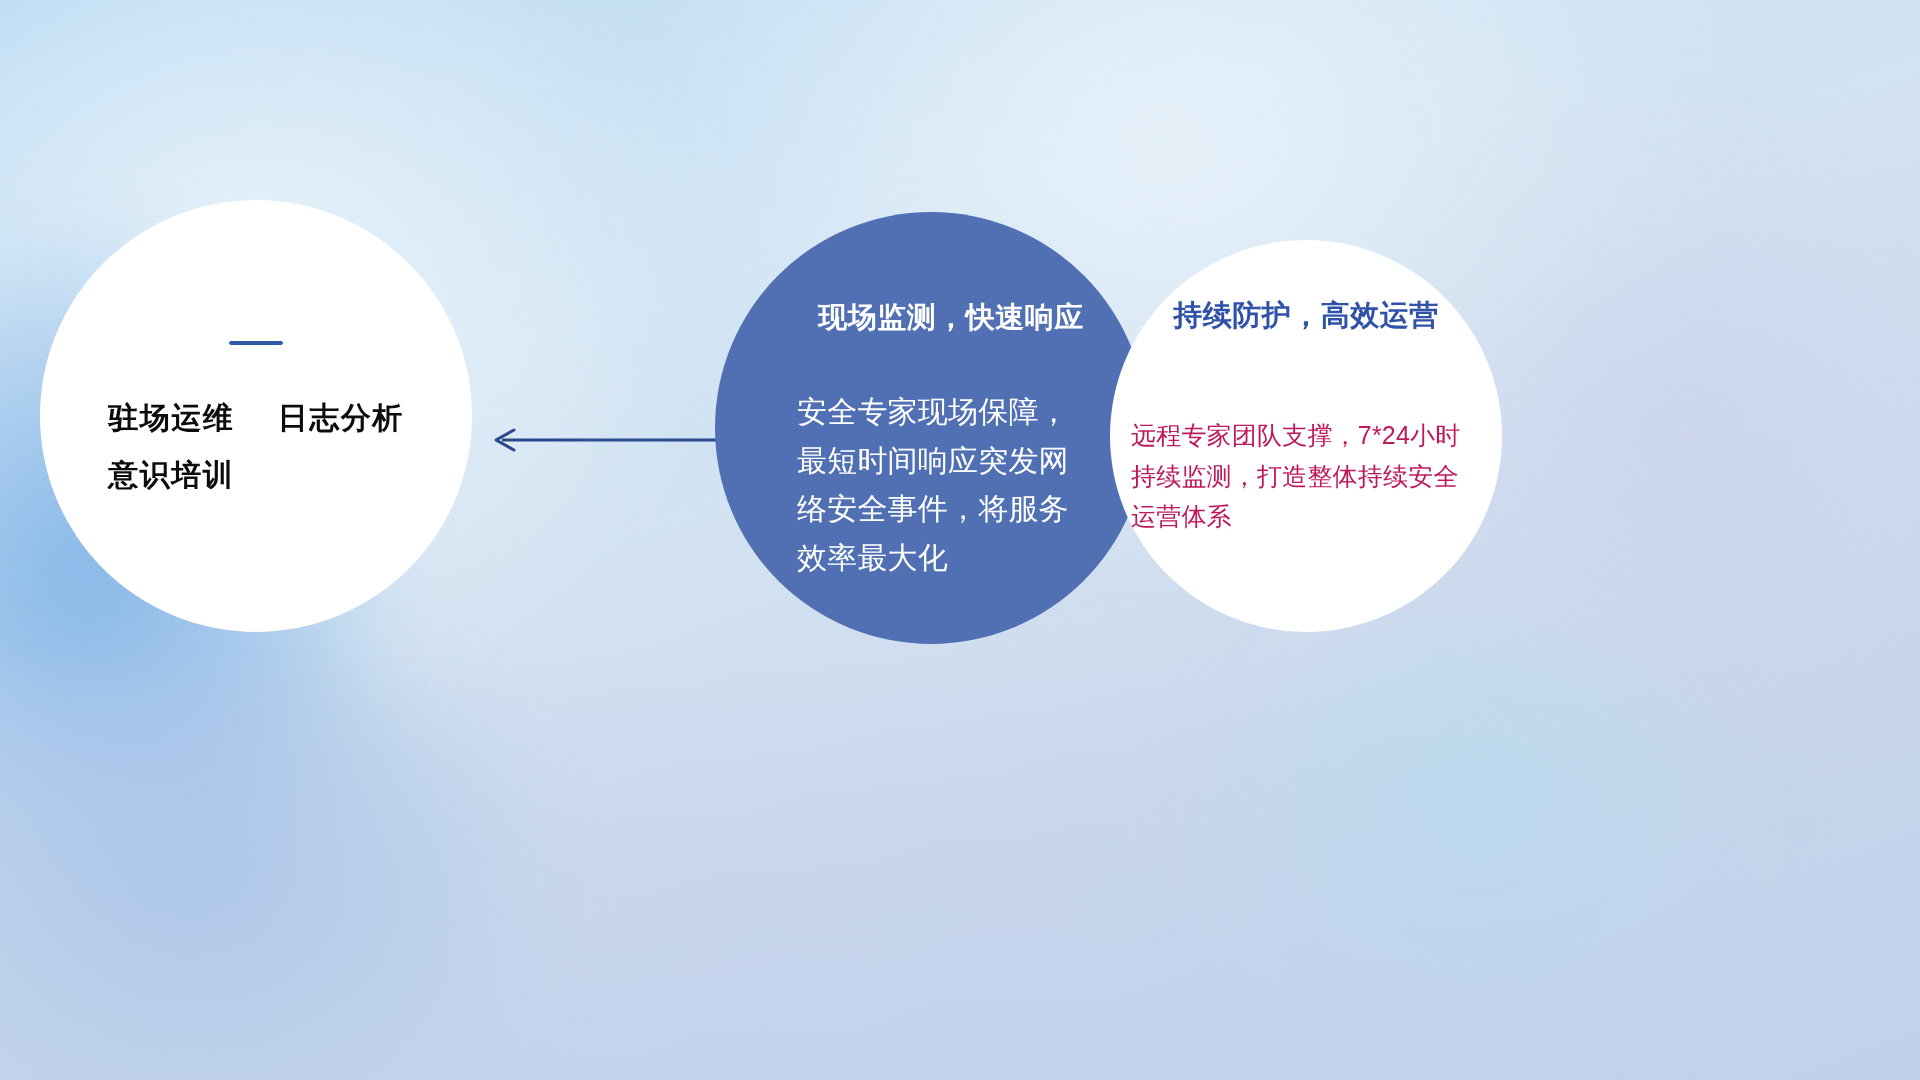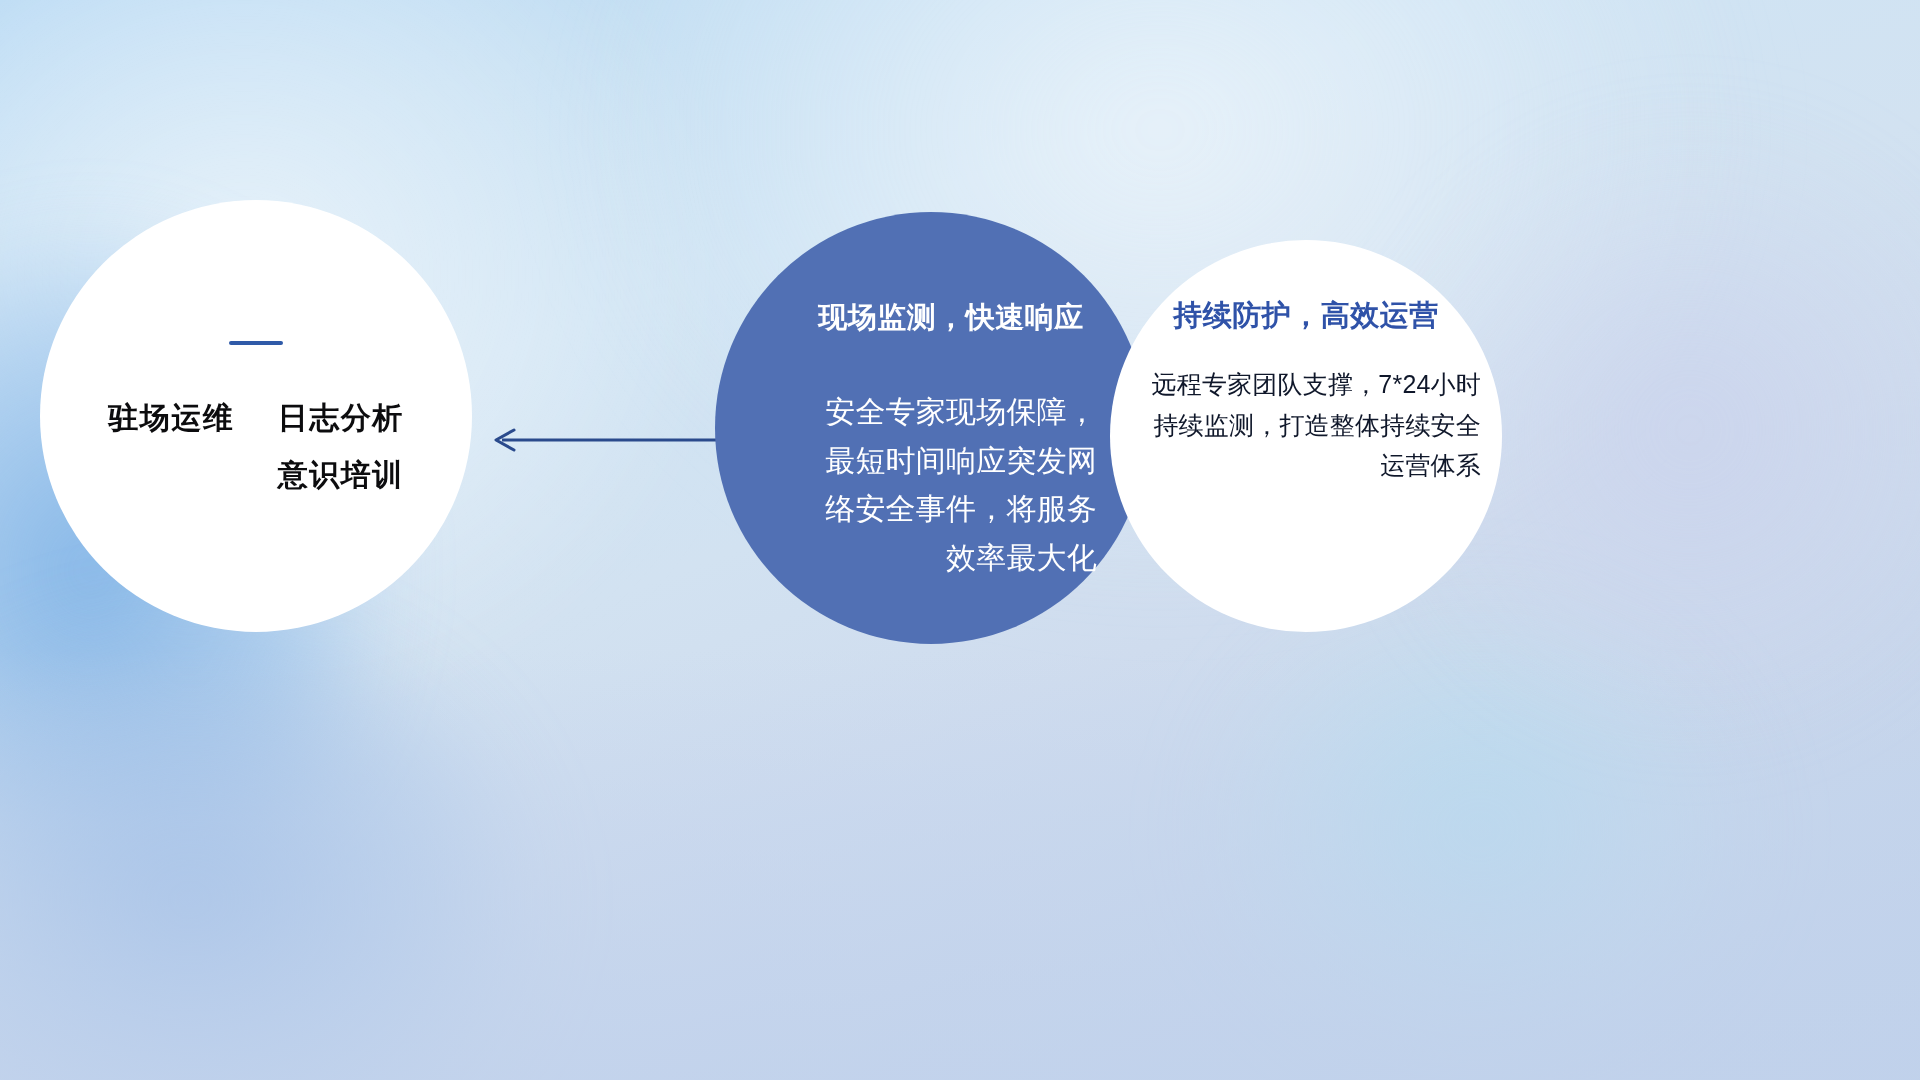--- a/index.html
+++ b/index.html
@@ -149,21 +149,21 @@
   }
 
   
   .circle-inner {
     position: absolute;
     inset: 0;
     display: flex;
     flex-direction: column;
     align-items: center;
     justify-content: center;
-    text-align: right;
+    text-align: left;
   }
 
   
   #circle-left .dash {
     width: 54px;
     height: 4px;
     background: #2f5aa8;
     border-radius: 2px;
     margin-bottom: 56px;
   }
@@ -218,24 +218,24 @@
     padding-top: 56px;
   }
   .right-title {
     font-size: 29px;
     font-weight: bold;
     color: #2f52a8;
     letter-spacing: 0.5px;
     white-space: nowrap;
   }
   .right-body {
-    margin-top: 28px;
+    margin-top: 79px;
     font-size: 25px;
     line-height: 1.62;
-    color: #0f172a;
+    color: #be185d;
     width: 350px;
     letter-spacing: 0.2px;
   }
 
   
   #flow-arrow {
     position: absolute;
     left: 480px;
     top: 418px;
     width: 240px;

